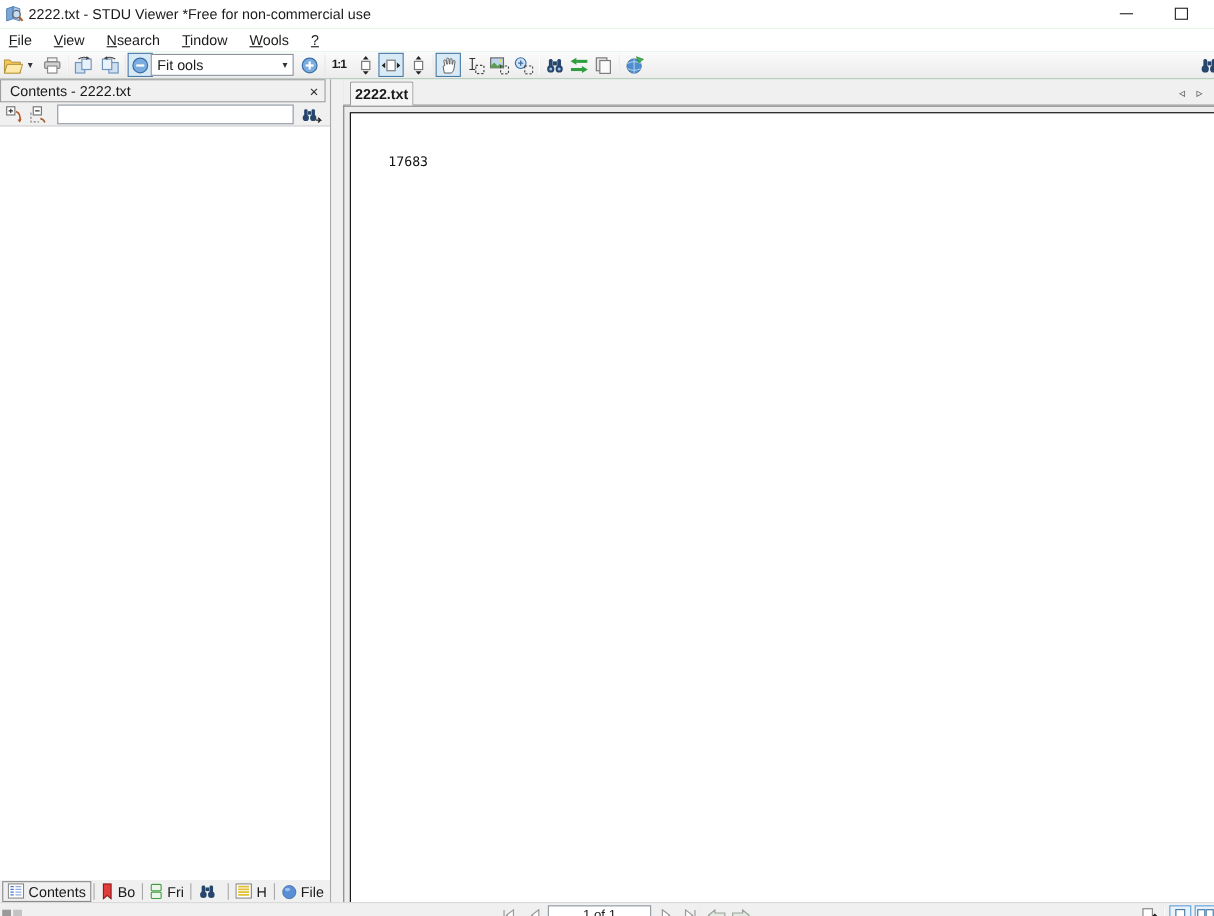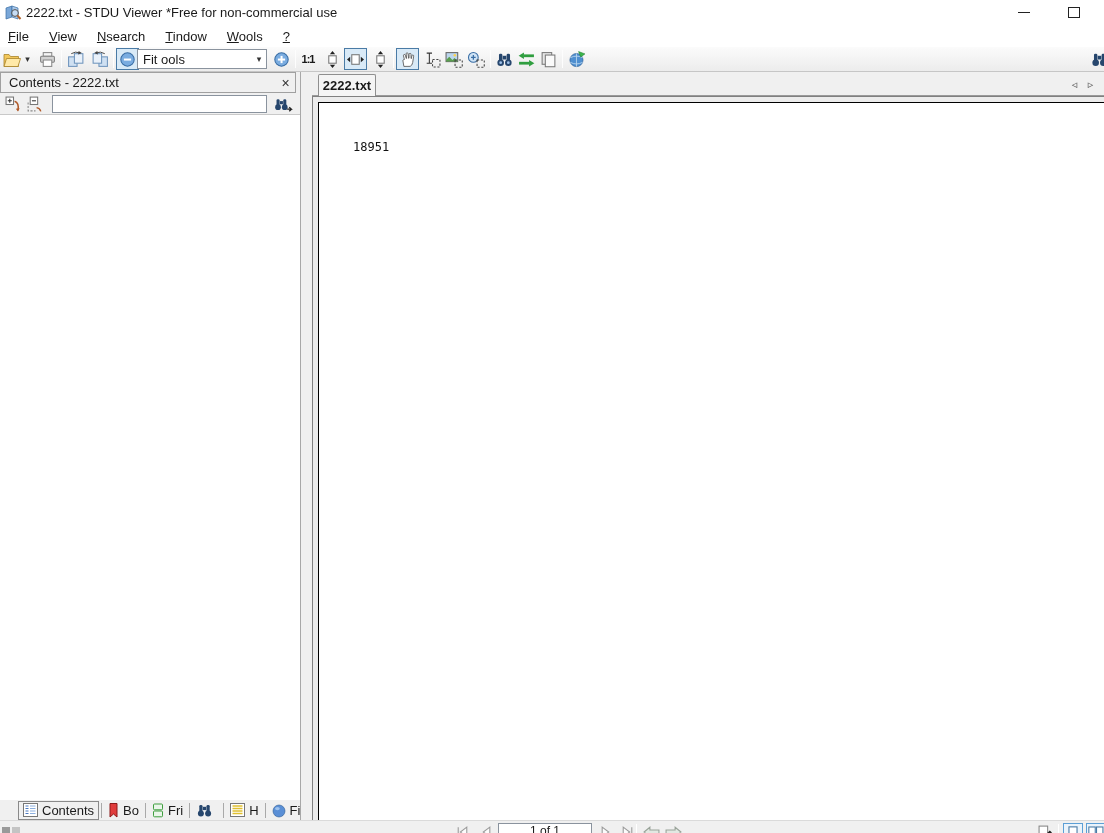--- a/index.html
+++ b/index.html
@@ -35,21 +35,21 @@
   #quick-search::placeholder { color:#9a9a9a; font-style:italic; }
 
   
   #sidebar { position:absolute; left:0; top:72px; width:301px; height:748px; background:#f0f0f0; border-right:1px solid #a8a8a8; }
   #sb-header { position:absolute; left:0; top:0; width:296px; height:21px; border:1px solid #a0a0a0; background:#f0f0f0; display:flex; align-items:center; }
   #sb-header .t { padding-left:8px; flex:1; }
   #sb-close { width:17px; height:17px; display:flex; align-items:center; justify-content:center; font-size:14px; color:#333; margin-right:1px; }
   .sb-tool { position:absolute; top:23px; width:20px; height:19px; display:flex; align-items:center; justify-content:center; }
   #sb-search { position:absolute; left:52px; top:23px; width:215px; height:18px; border:1px solid #8a939e; background:#fff; font-size:12px; padding:0 3px; }
   #sb-content { position:absolute; left:0; top:42px; width:300px; height:686px; background:#fff; border-top:1px solid #c9c9c9; }
-  #sb-tabs { position:absolute; left:0; top:728px; width:300px; height:20px; display:flex; align-items:center; padding-left:18px; background:#f0f0f0; }
+  #sb-tabs { position:absolute; left:0; top:728px; width:300px; height:20px; display:flex; align-items:center; padding-left:2px; background:#f0f0f0; }
   .sb-tab { display:flex; align-items:center; gap:4px; height:19px; padding:0 4px; white-space:nowrap; }
   .sb-tab.active { border:1px solid #8a8a8a; background:#f0f0f0; }
   .vsep { width:1px; height:15px; background:#a9a9a9; margin:0 2px; flex:0 0 1px; }
 
   
   #splitter { position:absolute; left:301px; top:72px; width:11px; height:748px; background:#f0f0f0; }
   #tabbar { position:absolute; left:312px; top:72px; width:792px; height:24px; background:#f0f0f0; }
   #tabbar-line { position:absolute; left:312px; top:95px; width:792px; height:1px; background:#9a9a9a; }
   #doc-tab { position:absolute; left:6px; top:2px; width:58px; height:22px; background:#f5f5f5; border:1px solid #8f8f8f; border-bottom:none; border-radius:2px 2px 0 0; display:flex; align-items:center; justify-content:center; font-weight:bold; z-index:2; }
   .tab-scroll { position:absolute; top:6px; width:13px; height:13px; display:flex; align-items:center; justify-content:center; font-size:11px; color:#555; }
@@ -347,21 +347,21 @@
     <div id="doc-tab">
         <span>2222.txt</span>
       </div>
     <div class="tab-scroll" id="tab-left">◃</div>
     <div class="tab-scroll" id="tab-right">▹</div>
   </div>
   <div id="tabbar-line"></div>
 
   <div id="viewport">
     <div id="page">
-      <span id="page-text">18951</span>
+      <span id="page-text">17683</span>
     </div>
   </div>
 
   <div id="statusbar">
     <div class="grip" style="left:2px;background:#9a9a9a;"></div>
     <div class="grip" style="left:12px;background:#c4c4c4;"></div>
 
     <div class="sbtn" style="left:452px;">
       <svg width="15" height="12" viewBox="0 0 14 11">
         <path d="M3 1 v9" stroke="#9a9a9a" fill="none"></path>

